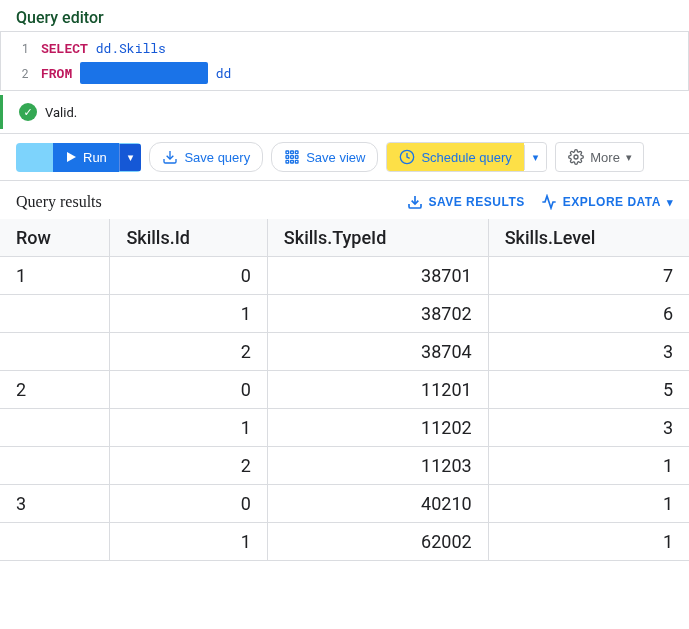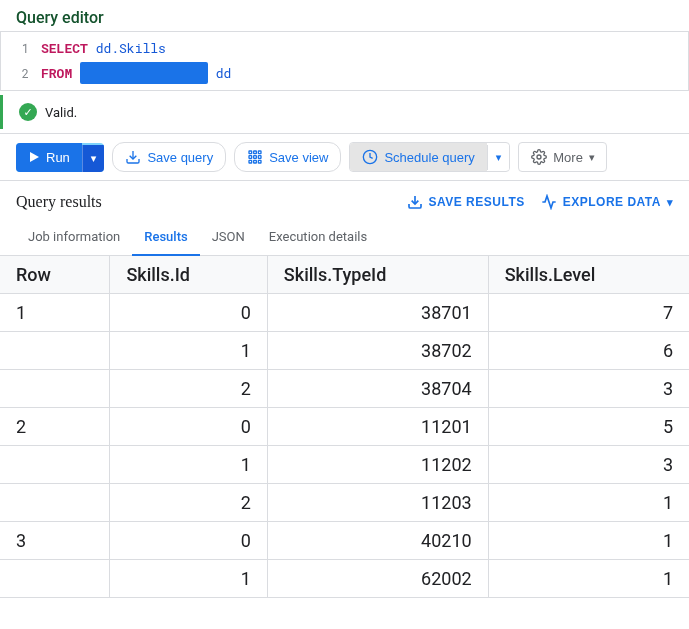--- a/index.html
+++ b/index.html
@@ -81,29 +81,30 @@
       display: flex;
       align-items: center;
       gap: 8px;
       padding: 8px 16px;
       border-top: 1px solid #dadce0;
       background: #fff;
     }
 
     .btn-run {
       display: flex;
-      align-items: flex-end;
+      align-items: center;
       background: #7dd3fc;
       color: #fff;
       border: none;
       border-radius: 4px;
       cursor: pointer;
       font-size: 13px;
       font-weight: 500;
       overflow: hidden;
+      padding-left: 37px;
     }
 
     .btn-run-main {
       display: flex;
       align-items: center;
       gap: 6px;
       padding: 7px 12px;
       background: #1a73e8;
       border: none;
       color: #fff;
@@ -144,21 +145,21 @@
       overflow: hidden;
       border: 1px solid #dadce0;
       border-radius: 4px;
     }
 
     .btn-schedule-main {
       display: flex;
       align-items: center;
       gap: 6px;
       padding: 6px 12px;
-      background: #e5e5e5;
+      background: #fde047;
       color: #1a73e8;
       border: none;
       cursor: pointer;
       font-size: 13px;
       font-weight: 500;
     }
 
     .btn-schedule-arrow {
       padding: 6px 8px;
       background: #fff;
@@ -387,26 +388,20 @@
         <svg width="16" height="16" viewBox="0 0 24 24" fill="none" stroke="#1a73e8" stroke-width="2.5">
           <polyline points="22 12 18 12 15 21 9 3 6 12 2 12"></polyline>
         </svg>
         <span>EXPLORE DATA</span>
         <span style="font-size:11px;color:#1a73e8;">▾</span>
       </button>
     </div>
   </div>
 
 
-  <div class="tabs-row">
-    <div class="tab">Job information</div>
-    <div class="tab active">Results</div>
-    <div class="tab">JSON</div>
-    <div class="tab">Execution details</div>
-  </div>
 
   <table class="results-table">
     <thead>
       <tr>
         <th>Row</th>
         <th>Skills.Id</th>
         <th>Skills.TypeId</th>
         <th>Skills.Level</th>
       </tr>
     </thead>

